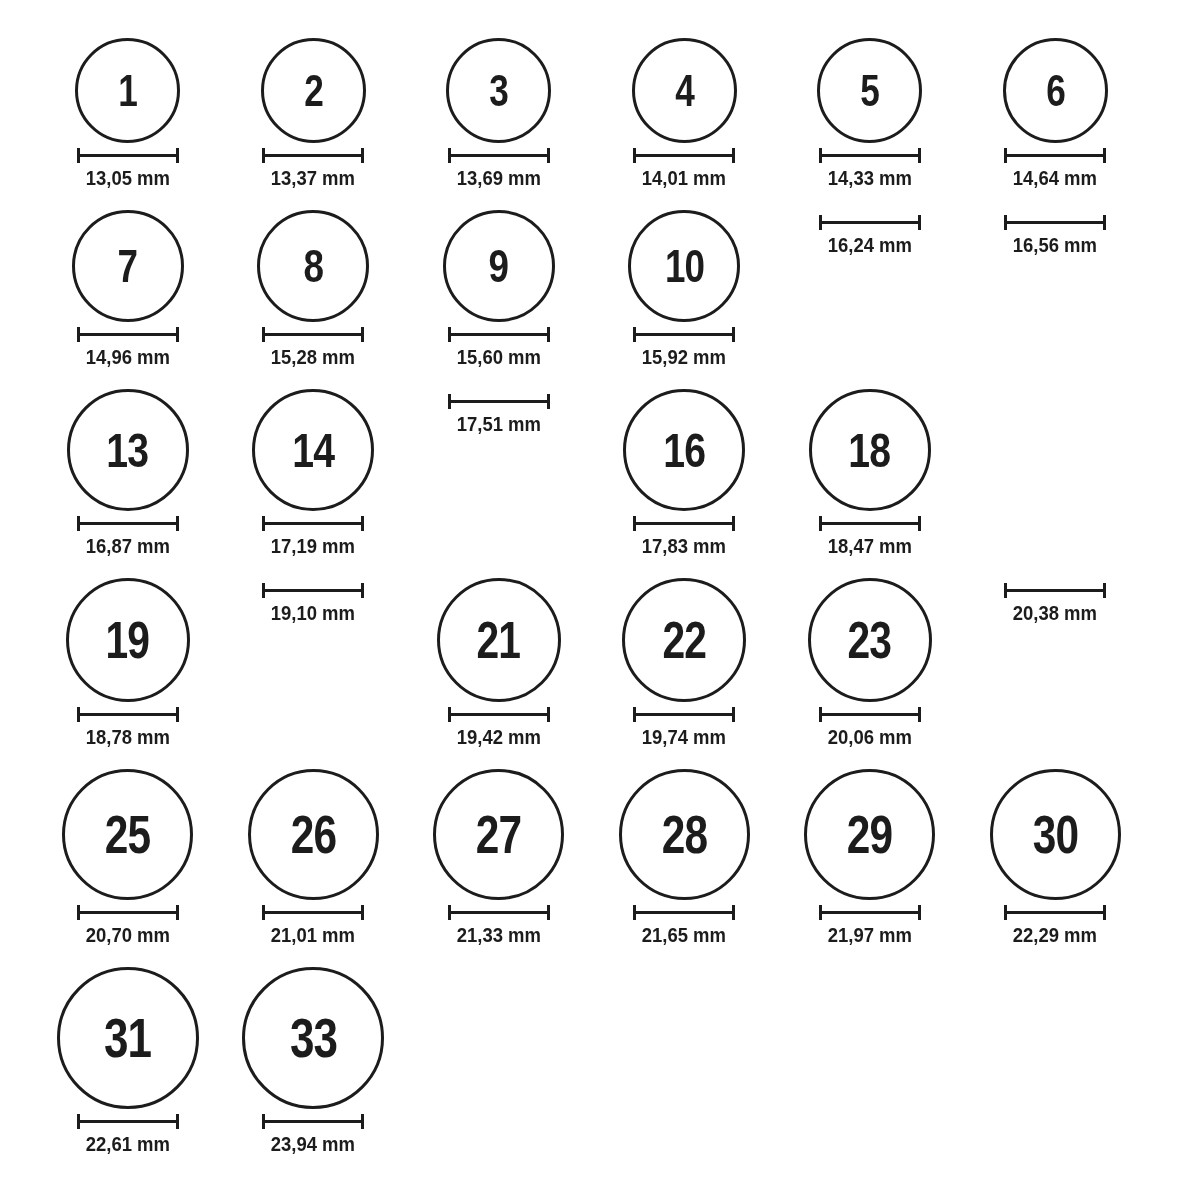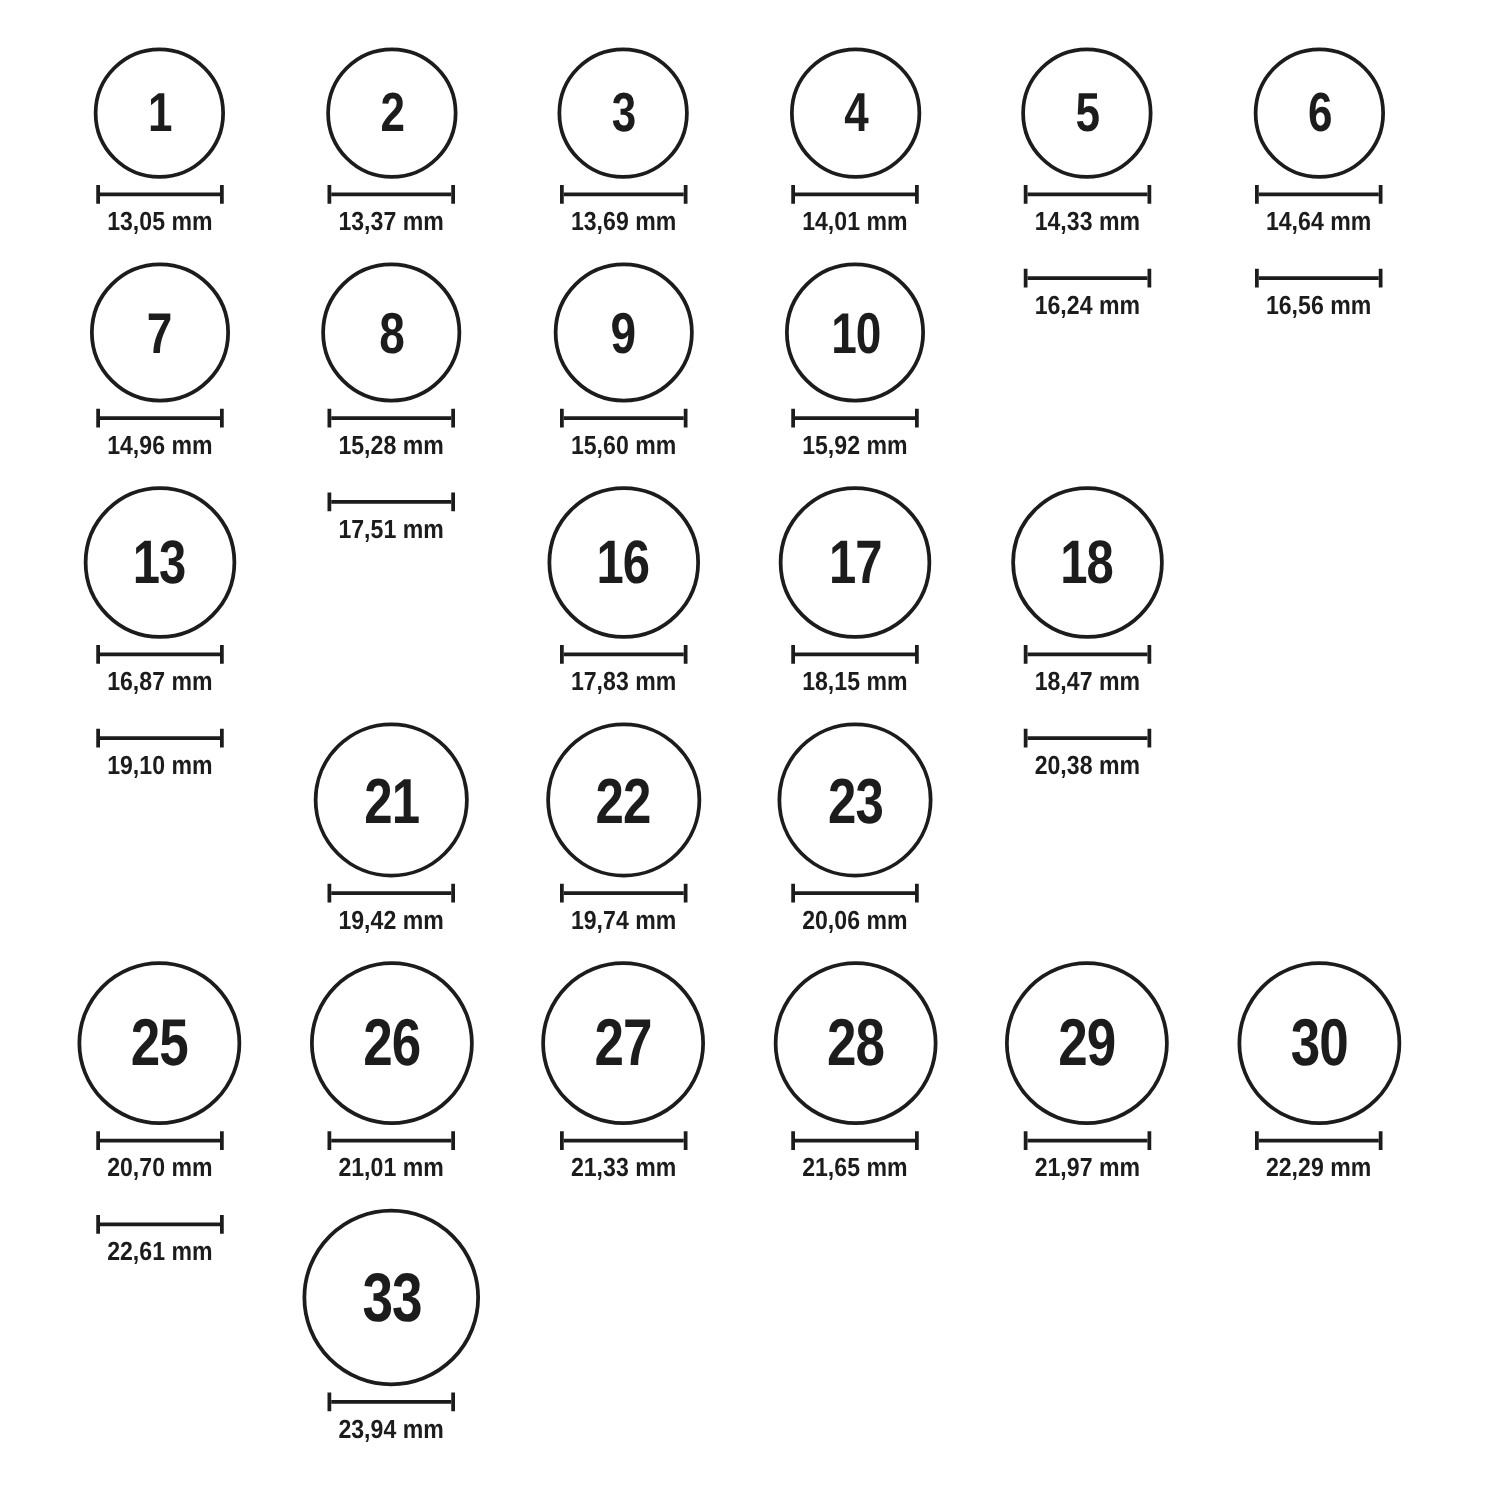--- a/index.html
+++ b/index.html
@@ -203,62 +203,73 @@
           <span class="num" style="font-size:49px">13</span>
         </div>
         <div class="measure">
           <span class="tick"></span>
           <span class="bar"></span>
           <span class="tick"></span>
         </div>
         <div class="label">16,87 mm</div>
       </div>
       <div class="size-cell">
+        <div class="circle" style="width:122px;height:122px">
+          <span class="num" style="font-size:49px">14</span>
+        </div>
+        <div class="measure">
+          <span class="tick"></span>
+          <span class="bar"></span>
+          <span class="tick"></span>
+        </div>
+        <div class="label">17,19 mm</div>
+      </div>
+      <div class="size-cell">
         <div class="measure">
           <span class="tick"></span>
           <span class="bar"></span>
           <span class="tick"></span>
         </div>
         <div class="label">17,51 mm</div>
       </div>
       <div class="size-cell">
         <div class="circle" style="width:122px;height:122px">
           <span class="num" style="font-size:49px">16</span>
         </div>
         <div class="measure">
           <span class="tick"></span>
           <span class="bar"></span>
           <span class="tick"></span>
         </div>
         <div class="label">17,83 mm</div>
       </div>
       <div class="size-cell">
         <div class="circle" style="width:122px;height:122px">
-          <span class="num" style="font-size:49px">17</span>
-        </div>
-        <div class="measure">
-          <span class="tick"></span>
-          <span class="bar"></span>
-          <span class="tick"></span>
-        </div>
-        <div class="label">18,15 mm</div>
-      </div>
-      <div class="size-cell">
-        <div class="circle" style="width:122px;height:122px">
           <span class="num" style="font-size:49px">18</span>
         </div>
         <div class="measure">
           <span class="tick"></span>
           <span class="bar"></span>
           <span class="tick"></span>
         </div>
         <div class="label">18,47 mm</div>
       </div>
     </div>
     <div class="size-row">
+      <div class="size-cell">
+        <div class="circle" style="width:124px;height:124px">
+          <span class="num" style="font-size:51px">19</span>
+        </div>
+        <div class="measure">
+          <span class="tick"></span>
+          <span class="bar"></span>
+          <span class="tick"></span>
+        </div>
+        <div class="label">18,78 mm</div>
+      </div>
       <div class="size-cell">
         <div class="measure">
           <span class="tick"></span>
           <span class="bar"></span>
           <span class="tick"></span>
         </div>
         <div class="label">19,10 mm</div>
       </div>
       <div class="size-cell">
         <div class="circle" style="width:124px;height:124px">
@@ -365,20 +376,23 @@
         <div class="measure">
           <span class="tick"></span>
           <span class="bar"></span>
           <span class="tick"></span>
         </div>
         <div class="label">22,29 mm</div>
       </div>
     </div>
     <div class="size-row">
       <div class="size-cell">
+        <div class="circle" style="width:142px;height:142px">
+          <span class="num" style="font-size:55px">31</span>
+        </div>
         <div class="measure">
           <span class="tick"></span>
           <span class="bar"></span>
           <span class="tick"></span>
         </div>
         <div class="label">22,61 mm</div>
       </div>
       <div class="size-cell">
         <div class="circle" style="width:142px;height:142px">
           <span class="num" style="font-size:55px">33</span>

